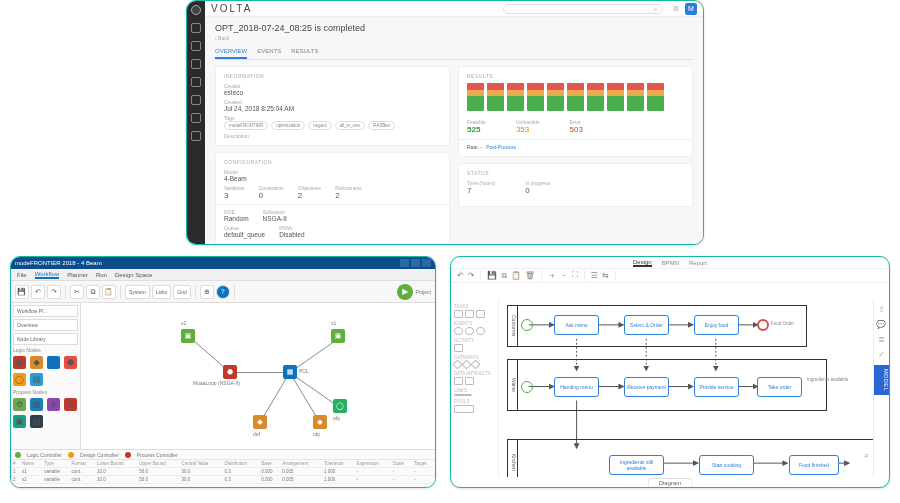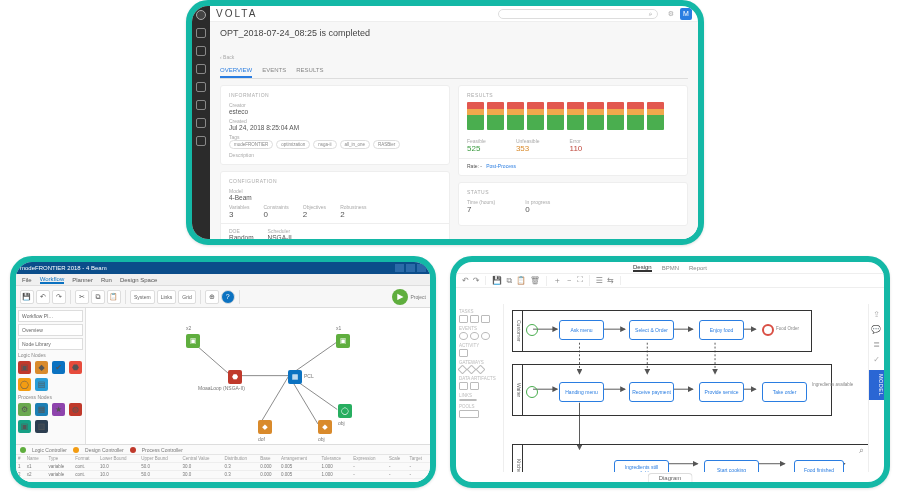--- a/index.html
+++ b/index.html
@@ -1,52 +1,52 @@
 <!DOCTYPE html>
 <html><head>
 <meta charset="utf-8">
 <style>
   * { box-sizing: border-box; margin: 0; padding: 0; font-family: Arial, Helvetica, sans-serif; }
   body { width: 900px; height: 503px; background: #fff; position: relative; overflow: hidden; font-size: 7px; color:#555; }
-  .panel { position: absolute; border: 6px solid #14b8a6; border-radius: 22px; overflow: hidden; box-shadow: 0 1px 3px rgba(0,0,0,.12); background:#fff; }
+  .panel { position: absolute; border: 1px solid #14b8a6; border-radius: 10px; overflow: hidden; box-shadow: 0 1px 3px rgba(0,0,0,.12); background:#fff; }
 
   
   #volta { left:186px; top:0; width:518px; height:245px; }
   #volta .sidebar { position:absolute; left:0; top:0; bottom:0; width:18px; background:#2b2b2b; display:flex; flex-direction:column; align-items:center; padding-top:4px; gap:8px; }
   #volta .sidebar .sicon { width:10px; height:10px; border:1px solid #888; border-radius:2px; }
   #volta .sidebar .sicon.dot { border-radius:50%; border-color:#aaa; background:#444;}
   #volta .topbar { position:absolute; left:18px; right:0; top:0; height:16px; display:flex; align-items:center; padding:0 6px; border-bottom:1px solid #eee;}
   #volta .topbar .brand { font-size:10px; letter-spacing:2px; color:#444; font-weight:500;}
   #volta .topbar .search { margin-left:auto; width:160px; height:10px; border:1px solid #ddd; border-radius:5px; display:flex; align-items:center; justify-content:flex-end; padding:0 4px; }
   #volta .topbar .search .mag { color:#999; font-size:7px;}
   #volta .topbar .right { display:flex; gap:6px; align-items:center; margin-left:10px;}
   #volta .topbar .avatar { width:12px; height:12px; background:#2a7de1; color:#fff; font-size:7px; display:flex; align-items:center; justify-content:center; border-radius:2px;}
   #volta .content { position:absolute; left:18px; right:0; top:16px; bottom:0; padding:6px 10px; background:#f7f7f7;}
-  #volta .title { font-size:9px; color:#444; margin-bottom:16px;}
+  #volta .title { font-size:9px; color:#444; margin-bottom:2px;}
   #volta .crumb { font-size:5px; color:#aaa; margin-bottom:4px;}
   #volta .tabs { display:flex; gap:10px; border-bottom:1px solid #ddd; margin-bottom:6px;}
   #volta .tab { font-size:6px; color:#888; padding:3px 0; }
   #volta .tab.active { color:#2a7de1; border-bottom:2px solid #2a7de1; }
   #volta .cols { display:flex; gap:8px;}
   #volta .col { flex:1; }
   #volta .card { background:#fff; border:1px solid #eee; border-radius:3px; padding:6px 8px; margin-bottom:6px;}
   #volta .sec-hd { font-size:5px; color:#aaa; letter-spacing:.5px; margin-bottom:4px; text-transform:uppercase;}
   #volta .k { font-size:5px; color:#aaa; }
   #volta .v { font-size:6.5px; color:#555; margin-bottom:3px;}
   #volta .tags { display:flex; gap:3px; flex-wrap:wrap; margin-bottom:3px;}
   #volta .tag { font-size:4.5px; color:#888; border:1px solid #ddd; border-radius:6px; padding:1px 4px;}
   #volta .gridpair { display:flex; gap:14px;}
   #volta .stat .n { font-size:8px; color:#555;}
   #volta .bars { display:flex; gap:3px; margin:4px 0 8px 0;}
   #volta .bar { width:17px; height:28px; display:flex; flex-direction:column; border-radius:1px; overflow:hidden;}
   #volta .bar .r { flex:1; background:#e2584f;}
   #volta .bar .o { flex:1; background:#f0a84c;}
   #volta .bar .g { flex:2.3; background:#4aae4f;}
   #volta .pair { display:flex; gap:30px; margin-bottom:5px;}
-  #volta .num.green { color:#3a9a3f;}
+  #volta .num.green { color:#3a9a3f;font-weight:bold;}
   #volta .num.orange { color:#d98a2b;}
   #volta .num.red { color:#c04a3f;}
   #volta .num { font-size:8px;}
   #volta .hr { height:1px; background:#eee; margin:4px -8px;}
   #volta .link { color:#2a7de1;}
 
   
   #mf { left:10px; top:256px; width:426px; height:232px; }
   #mf .win-title { height:12px; background:#0b4d8a; color:#fff; font-size:6px; display:flex; align-items:center; padding:0 4px;}
   #mf .win-title .spacer{flex:1;}
@@ -262,21 +262,21 @@
             <div>
                 <div class="k">Feasible</div>
                 <div class="num green">525</div>
               </div>
             <div>
                 <div class="k">Unfeasible</div>
                 <div class="num orange">353</div>
               </div>
             <div>
                 <div class="k">Error</div>
-                <div class="num red">110</div>
+                <div class="num red">503</div>
               </div>
           </div>
           <div class="hr"></div>
           <div style="font-size:5px;"><span>Rate: -</span> &nbsp; <span class="link">Post-Process</span></div>
         </div>
         <div class="card">
           <div class="sec-hd">STATUS</div>
           <div class="pair">
             <div>
                 <div class="k">Time (hours)</div>

